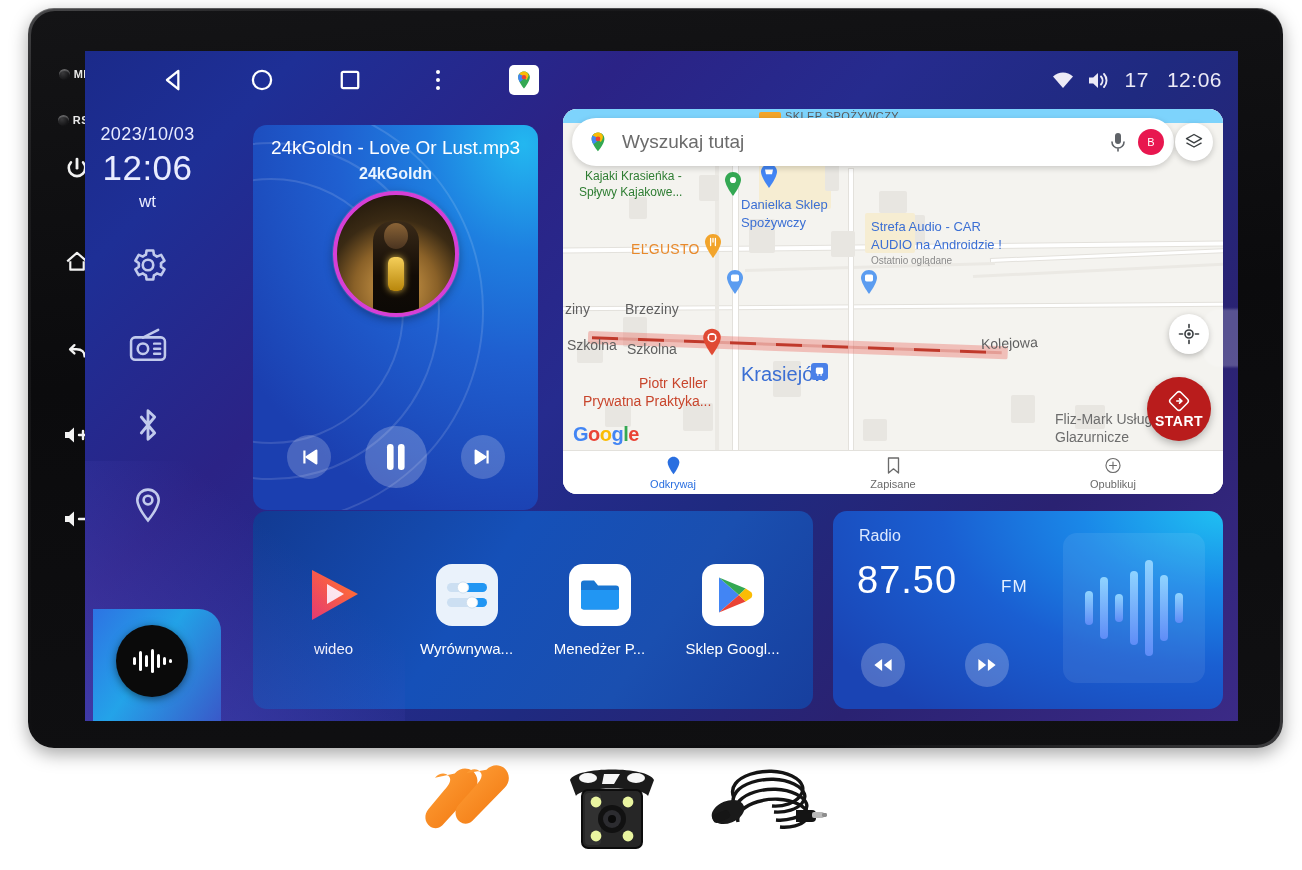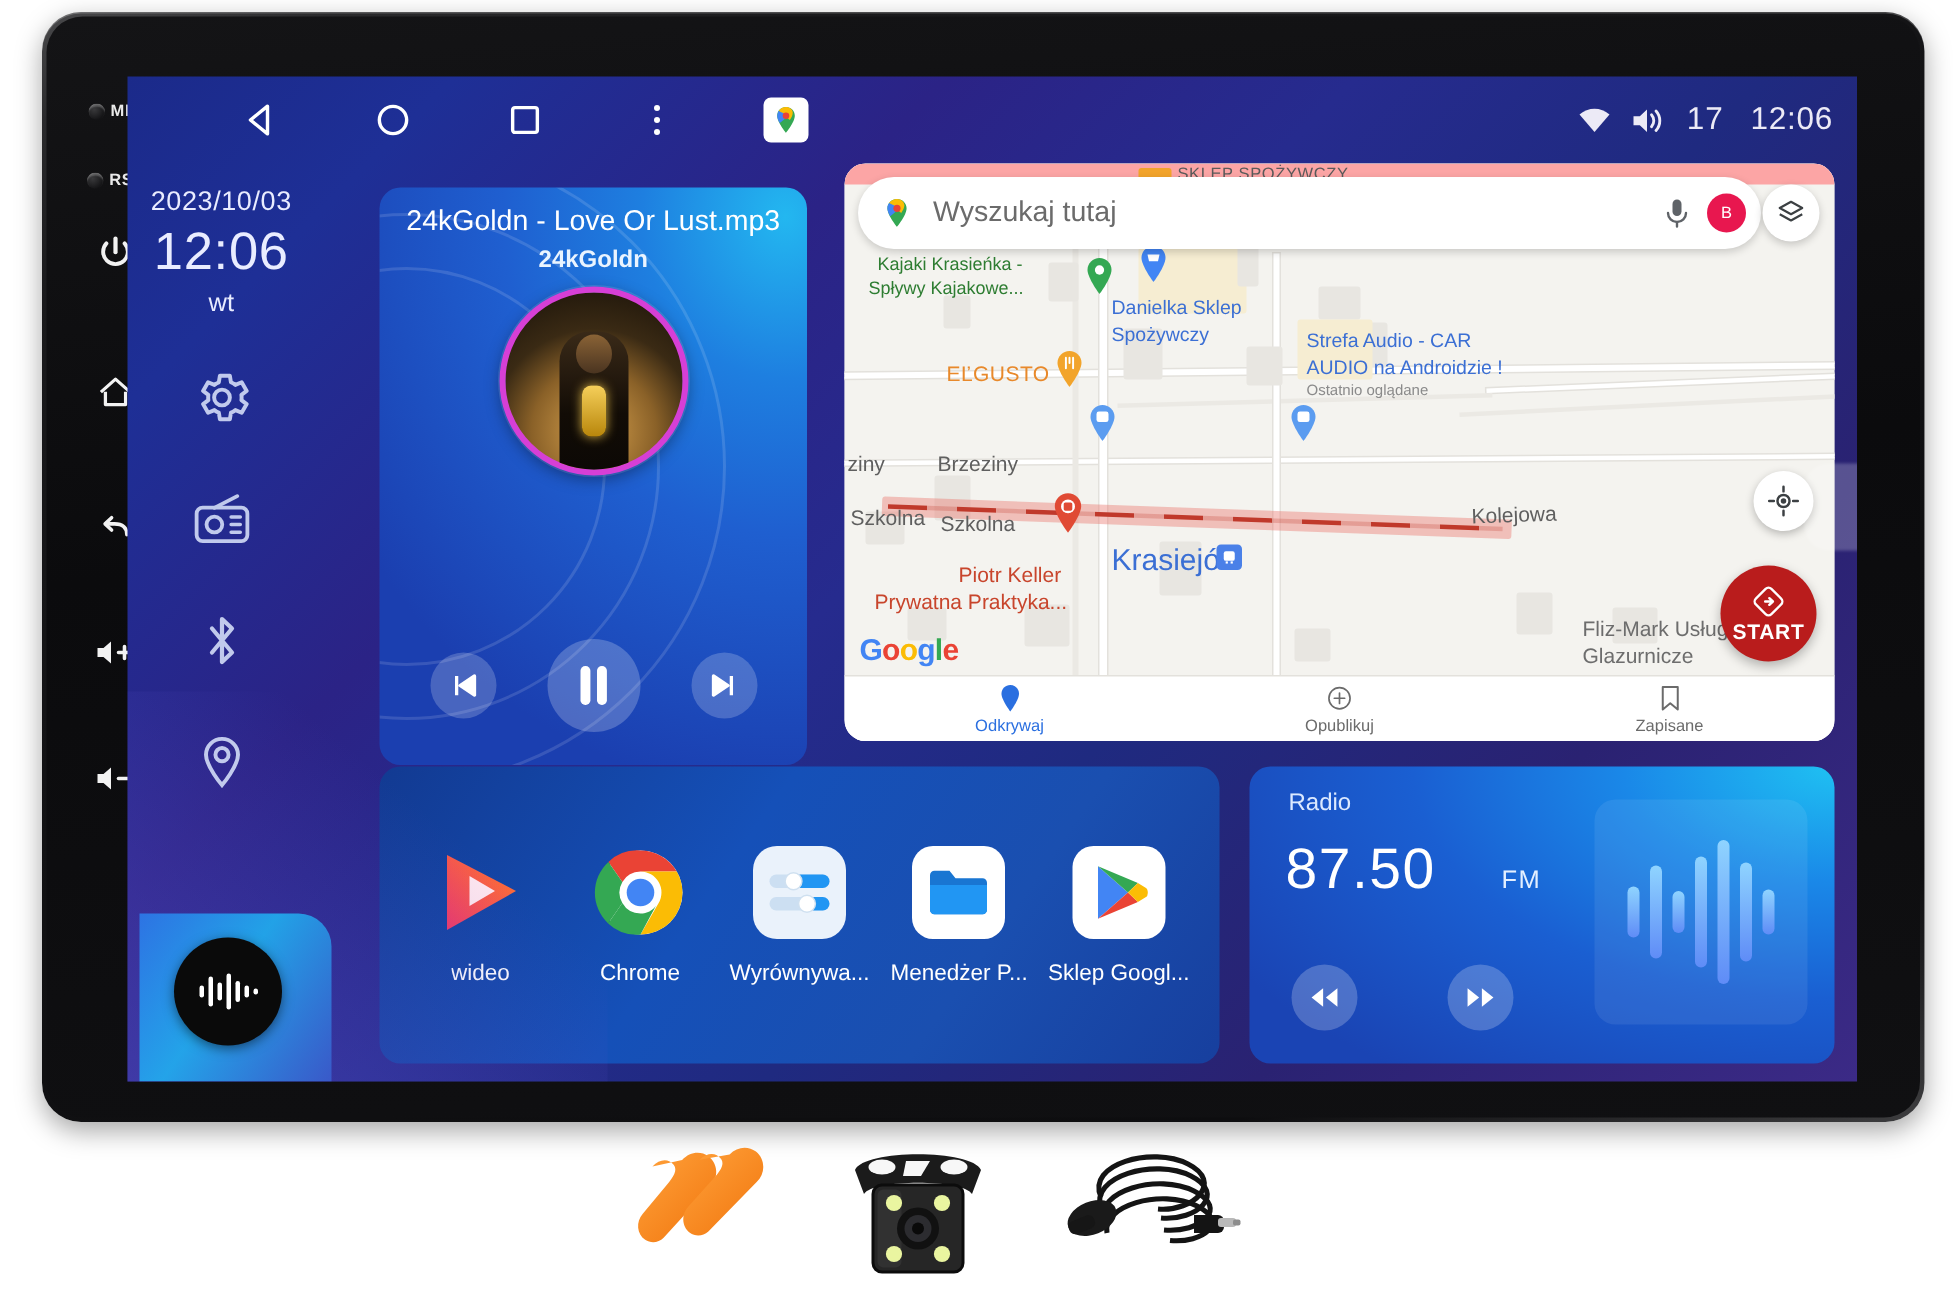--- a/index.html
+++ b/index.html
@@ -224,21 +224,21 @@
   #google-logo .b{color:#4285f4}#google-logo .r{color:#ea4335}#google-logo .y{color:#fbbc05}
   #google-logo .g{color:#34a853}
   #map-bottombar {
     position:absolute; left:0; bottom:0; width:100%; height: 44px; background:#fff;
     border-top:1px solid #e3e1dc; display:flex; z-index:4;
   }
   .mbb-item { flex:1; display:flex; flex-direction:column; align-items:center; justify-content:center; gap:3px; }
   .mbb-item .lbl { font-size: 11px; color:#6b6b6b; }
   .mbb-item.active .lbl { color:#2a6fe0; }
   #map-top-strip {
-    position:absolute; left:0; top:0; width:100%; height: 14px; background:#fca5a5; z-index:1;
+    position:absolute; left:0; top:0; width:100%; height: 14px; background:#7dd3fc; z-index:1;
   }
   #map-top-strip .chip { position:absolute; left: 196px; top: 3px; width: 22px; height: 11px; background:#f2a42b; border-radius:2px; }
   #map-top-strip .txt { position:absolute; left: 222px; top: 1px; font-size: 11px; color:#5a5a5a; letter-spacing:.4px; }
 
   
   #apps-card {
     left: 168px; top: 460px; width: 560px; height: 198px;
     background: linear-gradient(125deg,#123a92 0%,#1550b8 40%,#1a4fb0 70%,#173f9e 100%);
   }
   #apps-row { position:absolute; inset:0; display:flex; align-items:center; padding: 0 14px; }
@@ -605,31 +605,31 @@
       </div>
 
       <div id="map-bottombar">
         <div class="mbb-item active">
           <svg width="15" height="19" viewBox="0 0 20 26">
             <path d="M10 1C5.6 1 2 4.5 2 8.8 2 14.4 10 25 10 25S18 14.4 18 8.8C18 4.5 14.4 1 10 1z" fill="#2a6fe0"></path>
           </svg>
           <span class="lbl">Odkrywaj</span>
         </div>
         <div class="mbb-item">
+          <svg width="15" height="19" viewBox="0 0 18 22">
+            <path d="M3 2h12v18l-6-5-6 5z" fill="none" stroke="#6b6b6b" stroke-width="1.6" stroke-linejoin="round"></path>
+          </svg>
+          <span class="lbl">Zapisane</span>
+        </div>
+        <div class="mbb-item">
           <svg width="18" height="19" viewBox="0 0 24 24">
             <circle cx="12" cy="12" r="9.4" fill="none" stroke="#6b6b6b" stroke-width="1.5"></circle>
             <path d="M12 7.4v9.2M7.4 12h9.2" stroke="#6b6b6b" stroke-width="1.5" stroke-linecap="round"></path>
           </svg>
           <span class="lbl">Opublikuj</span>
-        </div>
-        <div class="mbb-item">
-          <svg width="15" height="19" viewBox="0 0 18 22">
-            <path d="M3 2h12v18l-6-5-6 5z" fill="none" stroke="#6b6b6b" stroke-width="1.6" stroke-linejoin="round"></path>
-          </svg>
-          <span class="lbl">Zapisane</span>
         </div>
       </div>
     </div>
 
     <div id="apps-card" class="card">
       <div id="apps-row">
 
         <div class="app">
           <div class="appicon">
             <svg width="62" height="62" viewBox="0 0 62 62">
@@ -639,35 +639,20 @@
                     <stop offset="1" stop-color="#ff7a29"></stop>
                 </linearGradient>
               </defs>
               <path d="M9 6 55 30 9 56z" fill="url(#vidg)"></path>
               <path d="M24 20 41 30 24 40z" fill="#ffe7ef"></path>
             </svg>
           </div>
           <div class="lbl">wideo</div>
         </div>
 
-        <div class="app">
-          <div class="appicon">
-            <svg width="62" height="62" viewBox="0 0 62 62">
-              <circle cx="31" cy="31" r="28" fill="#fff"></circle>
-              <path d="M31 3a28 28 0 0 1 24.2 14H31a14 14 0 0 0-12.1 7L9.6 10.6A27.9 27.9 0 0 1 31 3z" fill="#ea4335"></path>
-              <path d="M9.6 10.6 18.9 24a14 14 0 0 0 0 14L9.4 51.6A28 28 0 0 1 9.6 10.6z" fill="#34a853"></path>
-              <path d="M9.4 51.6 18.9 38A14 14 0 0 0 31 45h24.2A28 28 0 0 1 9.4 51.6z" fill="#34a853" opacity="0"></path>
-              <path d="M55.2 17A28 28 0 0 1 31 59l12.1-21A14 14 0 0 0 31 17z" fill="#fbbc05"></path>
-              <path d="M9.4 51.6 18.9 38A14 14 0 0 0 31 45c4.5 0 8-2 10.3-5.2L31 59a28 28 0 0 1-21.6-7.4z" fill="#34a853"></path>
-              <circle cx="31" cy="31" r="12.4" fill="#fff"></circle>
-              <circle cx="31" cy="31" r="9.2" fill="#4285f4"></circle>
-            </svg>
-          </div>
-          <div class="lbl">Chrome</div>
-        </div>
 
         <div class="app">
           <div class="appicon sq2">
             <svg width="44" height="38" viewBox="0 0 44 38">
               <rect x="2" y="7" width="40" height="9" rx="4.5" fill="#ccdff2"></rect>
               <rect x="18" y="7" width="24" height="9" rx="4.5" fill="#2196f3"></rect>
               <circle cx="18" cy="11.5" r="5.6" fill="#fff" stroke="#cfe0f0" stroke-width="1"></circle>
               <rect x="2" y="22" width="40" height="9" rx="4.5" fill="#ccdff2"></rect>
               <rect x="27" y="22" width="15" height="9" rx="4.5" fill="#2196f3"></rect>
               <circle cx="27" cy="26.5" r="5.6" fill="#fff" stroke="#cfe0f0" stroke-width="1"></circle>

